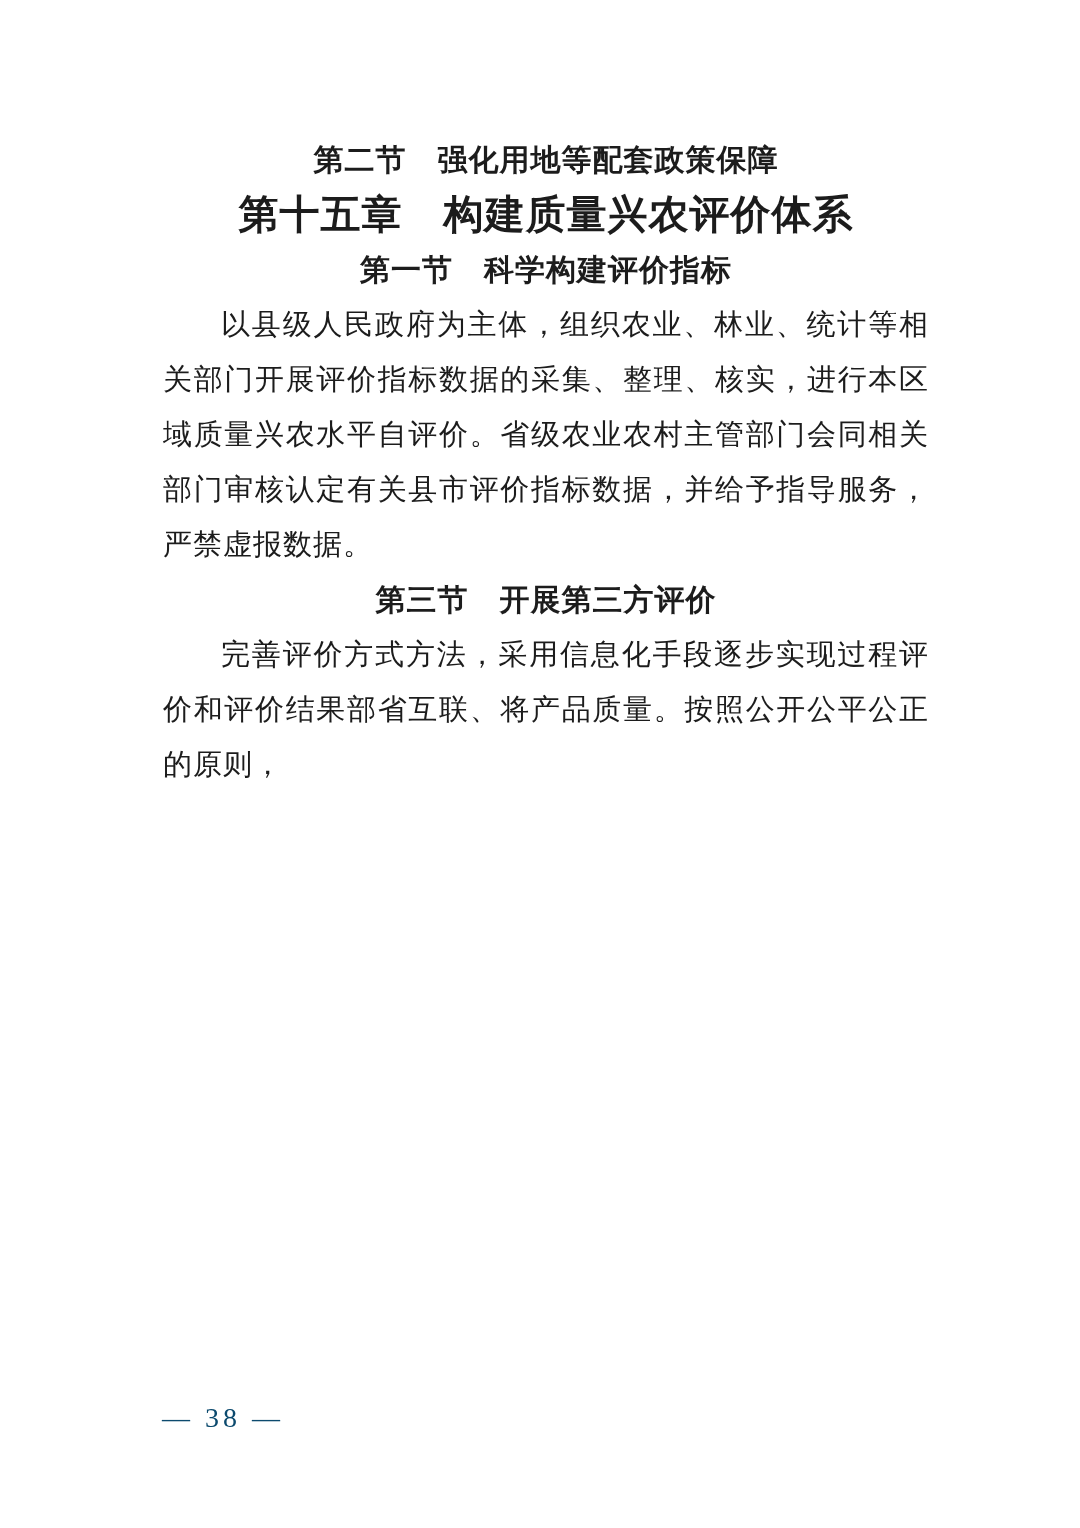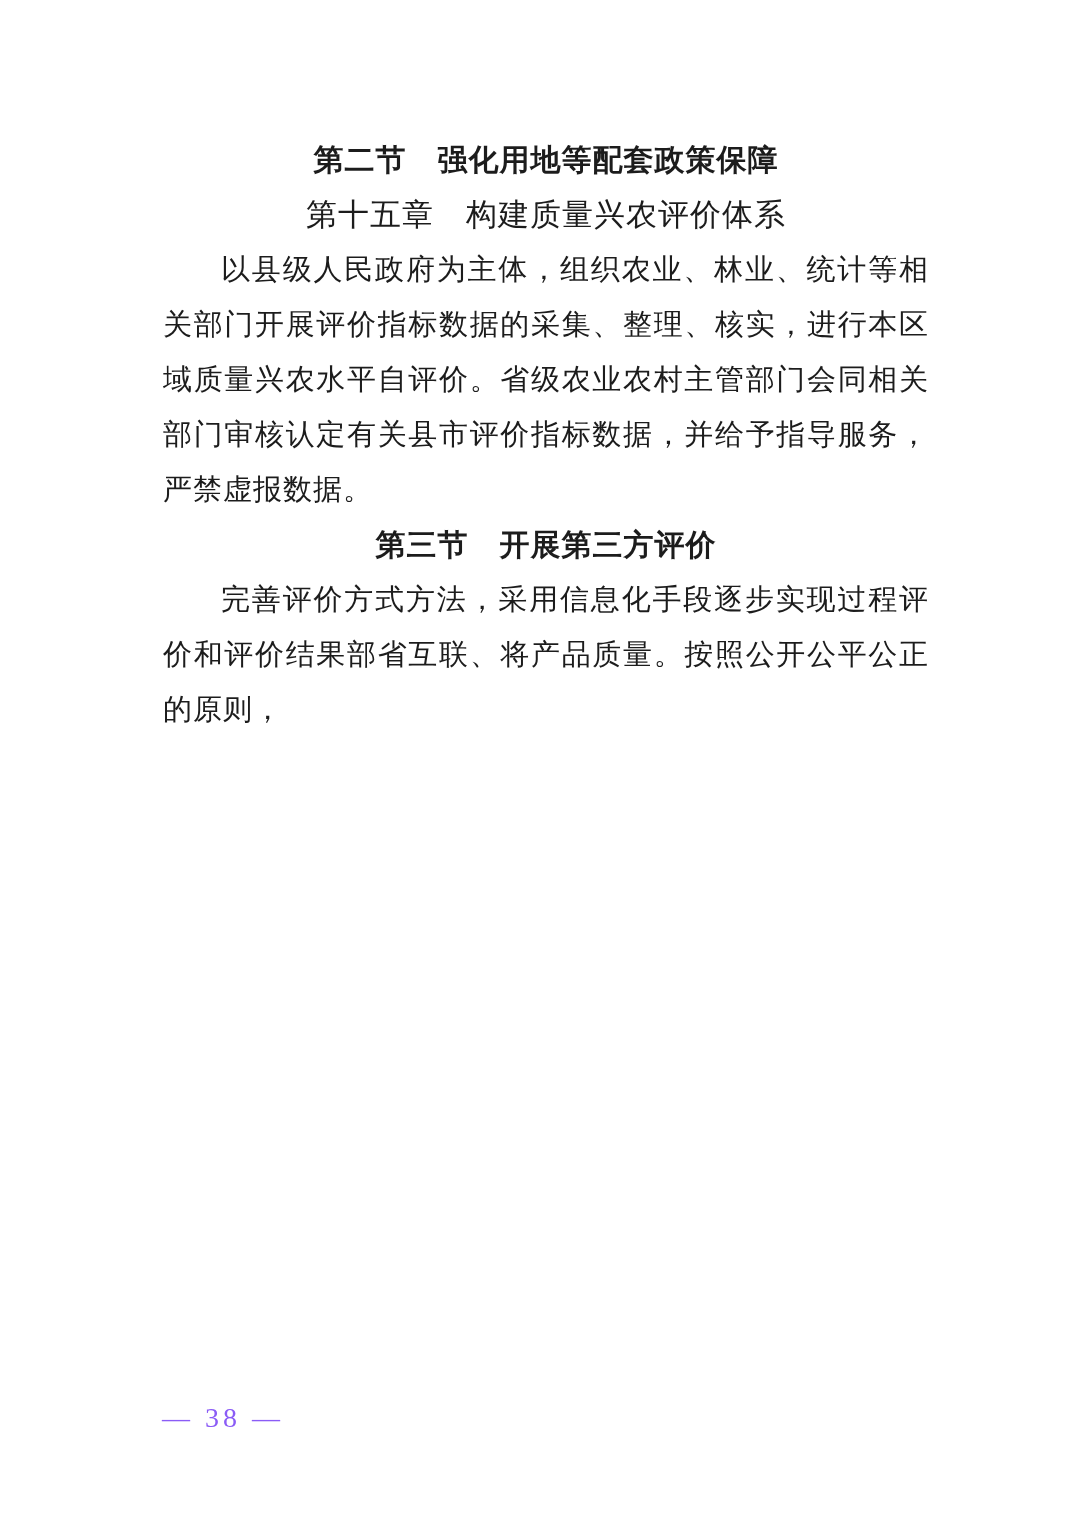--- a/index.html
+++ b/index.html
@@ -13,23 +13,23 @@
     color: #1c1c1c;
     overflow: hidden;
   }
   .content {
     position: absolute;
     top: 132px;
     left: 163px;
     width: 766px;
   }
   .chapter-heading {
-    font-size: 31px;
+    font-size: 40px;
     line-height: 55px;
-    font-weight: normal;
+    font-weight: bold;
     text-align: center;
     margin: 0;
     letter-spacing: 1px;
   }
   .section-heading {
     font-size: 30px;
     line-height: 55px;
     font-weight: bold;
     text-align: center;
     margin: 0;
@@ -43,34 +43,35 @@
     text-indent: 2em;
     letter-spacing: 1px;
   }
   .page-number {
     position: absolute;
     left: 162px;
     top: 1398px;
     font-size: 28px;
     line-height: 40px;
     letter-spacing: 4px;
-    color: #8b5cf6;
+    color: #0c4a6e;
   }
 </style>
 </head>
 <body>
 
 <div class="page">
   <div class="content">
 
     <h3 class="section-heading">第二节　强化用地等配套政策保障</h3>
 
 
     <h2 class="chapter-heading">第十五章　构建质量兴农评价体系</h2>
 
+    <h3 class="section-heading">第一节　科学构建评价指标</h3>
 
 
 
     <p class="para">以县级人民政府为主体，组织农业、林业、统计等相关部门开展评价指标数据的采集、整理、核实，进行本区域质量兴农水平自评价。省级农业农村主管部门会同相关部门审核认定有关县市评价指标数据，并给予指导服务，严禁虚报数据。</p>
 
     <h3 class="section-heading">第三节　开展第三方评价</h3>
 
     <p class="para">完善评价方式方法，采用信息化手段逐步实现过程评价和评价结果部省互联、将产品质量。按照公开公平公正的原则，</p>
 
   </div>

